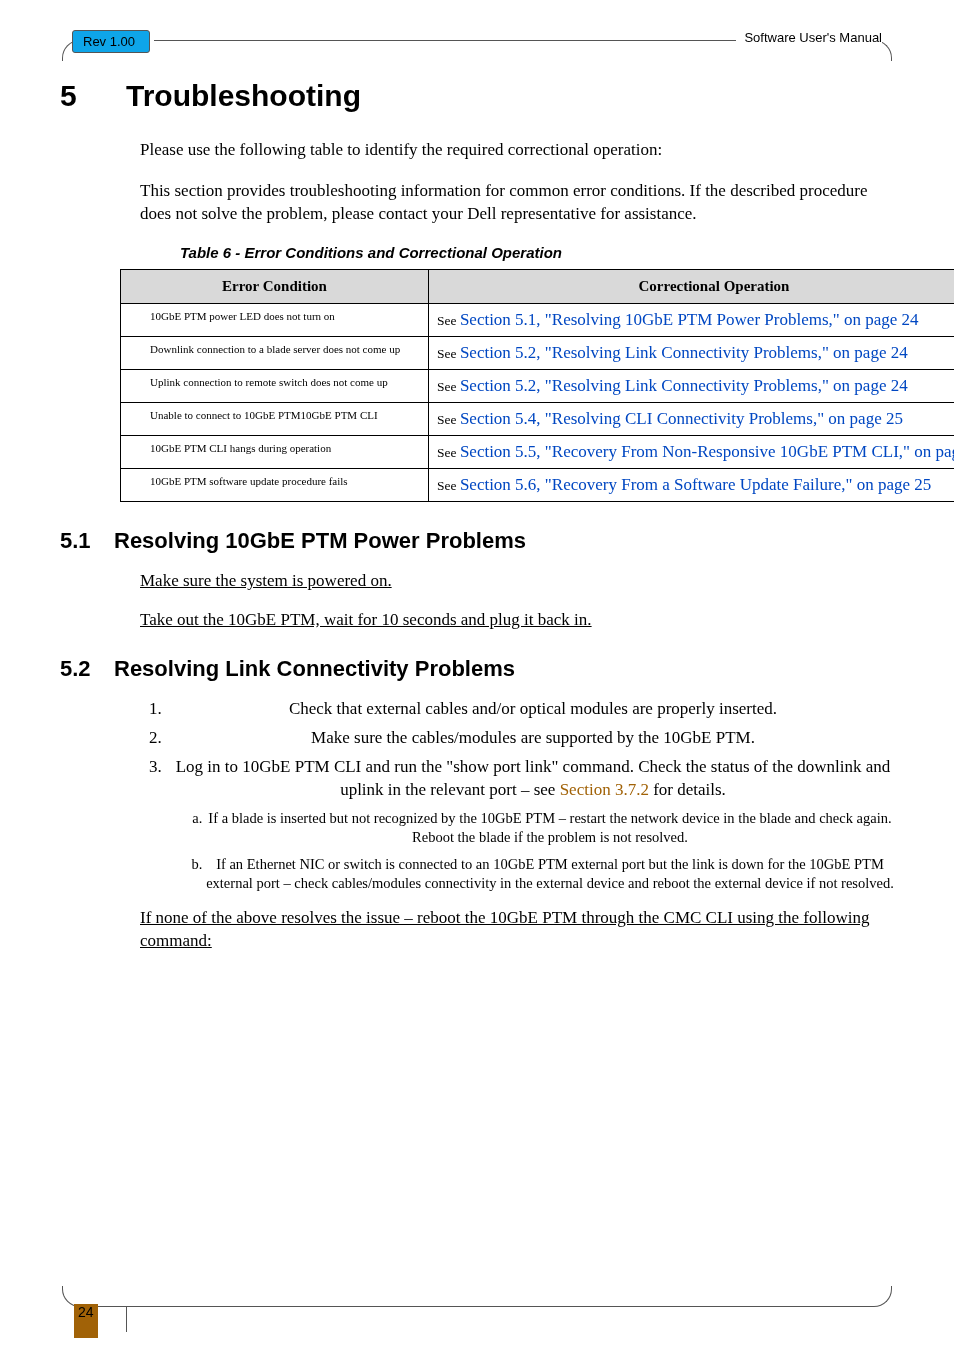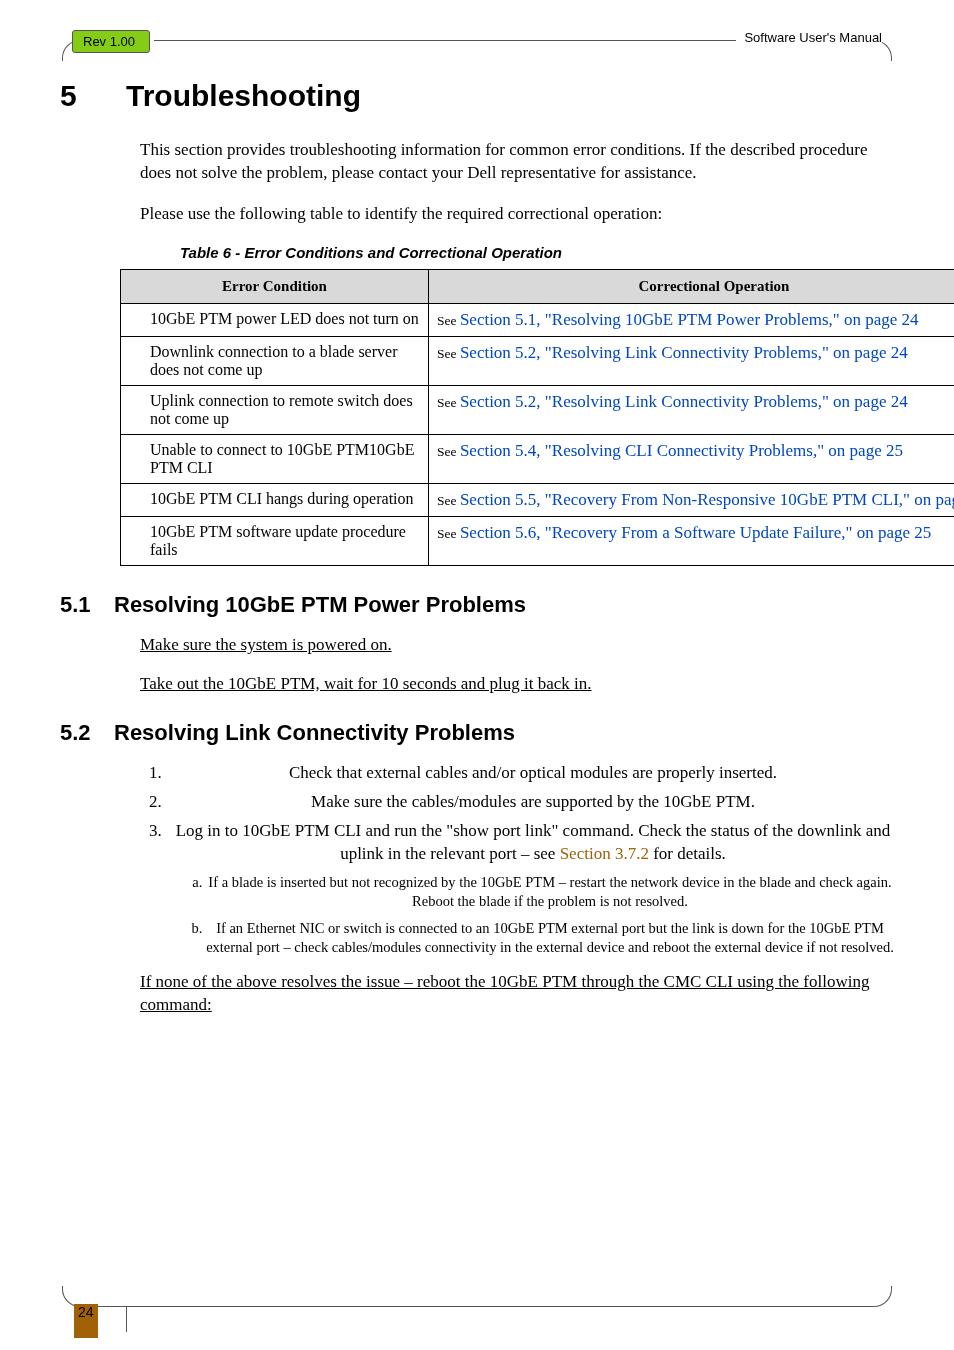--- a/index.html
+++ b/index.html
@@ -54,21 +54,21 @@
       font-family: Arial, sans-serif;
       font-size: 13px;
     }
     .rev-box {
       border: 1px solid #555;
       border-radius: 3px;
       padding: 3px 14px 3px 10px;
       font-family: Arial, sans-serif;
       font-size: 13px;
       display: inline-block;
-      background: #84cc16;
+      background: #0ea5e9;
     }
 
     h1.chapter {
       font-family: Arial, Helvetica, sans-serif;
       font-weight: bold;
       font-size: 30px;
       margin: 14px 0 26px 0;
     }
     h1.chapter .num {
       display: inline-block;
@@ -102,21 +102,21 @@
       text-align: center;
     }
     table.err td {
       border: 1px solid #000;
       padding: 6px 8px;
       vertical-align: top;
       font-size: 14px;
     }
     table.err td.cond {
       width: 270px;
-      font-size: 16px;
+      font-size: 11px;
       padding-left: 29px;
     }
     table.err td .see {
       font-size: 13.5px;
     }
     table.err td .link {
       color: #0047c2;
       font-size: 17px;
     }
     h2.sec {
@@ -201,22 +201,22 @@
         <span class="rev-box">Rev 1.00</span>
       </div>
       <div class="right">Software User's Manual</div>
     </div>
   </div>
 
   <h1 class="chapter">
     <span class="num">5</span><span>Troubleshooting</span>
   </h1>
 
+  <p class="intro">Please use the following table to identify the required correctional operation:</p>
   <p class="intro">This section provides troubleshooting information for common error conditions. If the described procedure does not solve the problem, please contact your Dell representative for assistance.</p>
-  <p class="intro">Please use the following table to identify the required correctional operation:</p>
 
   <div class="table-caption">Table 6 - Error Conditions and Correctional Operation</div>
 
   <table class="err">
     <thead>
       <tr>
         <th>Error Condition</th>
         <th>Correctional Operation</th>
       </tr>
     </thead>

